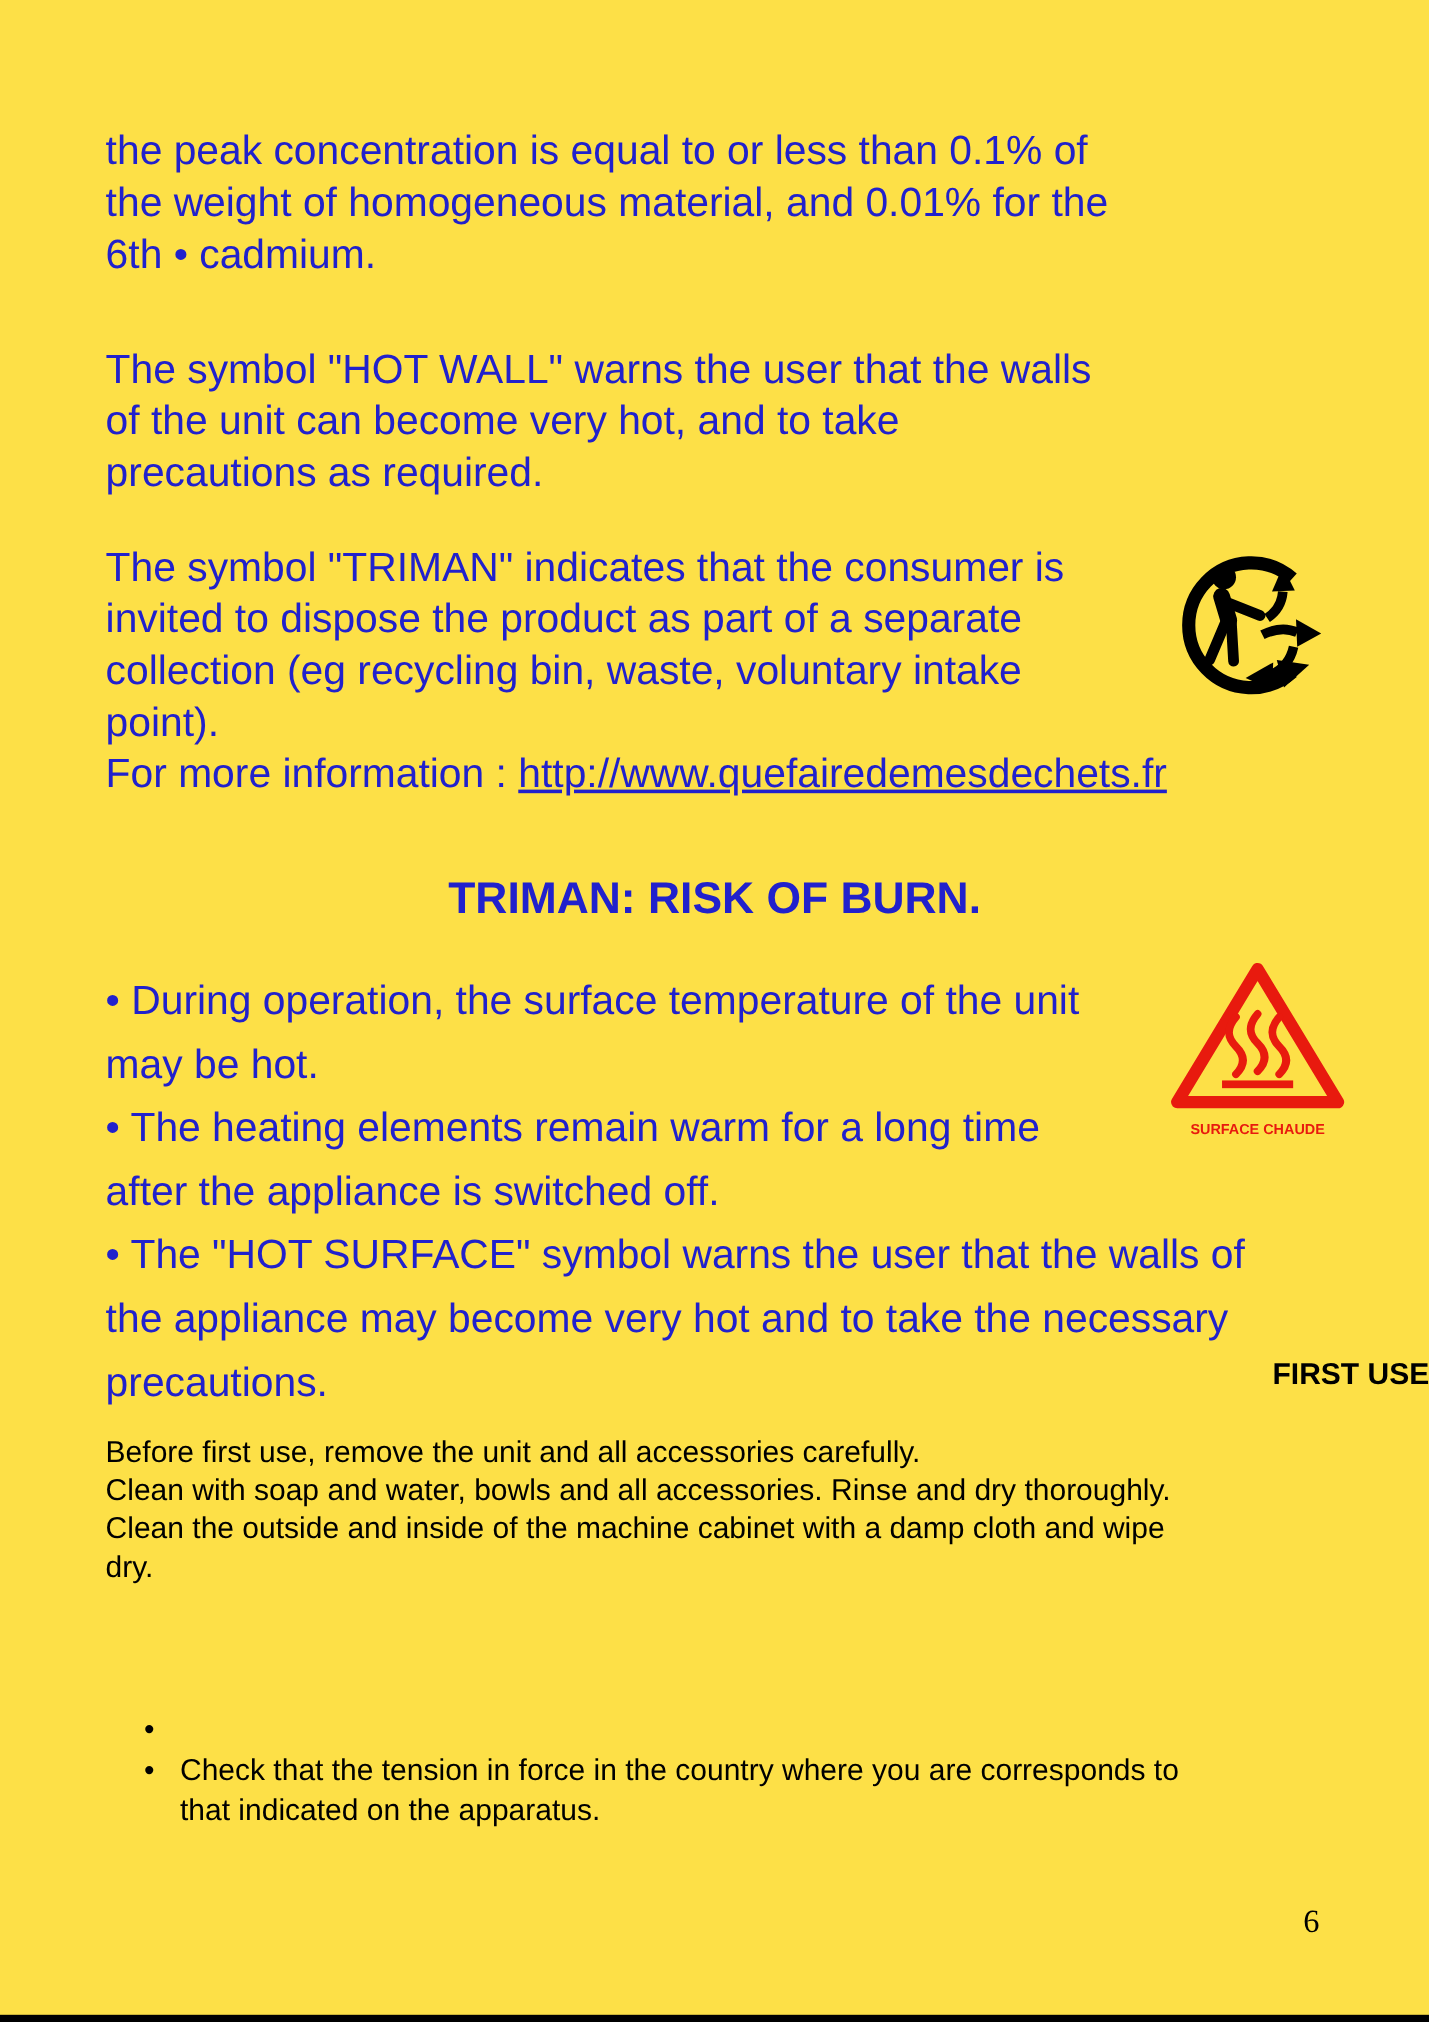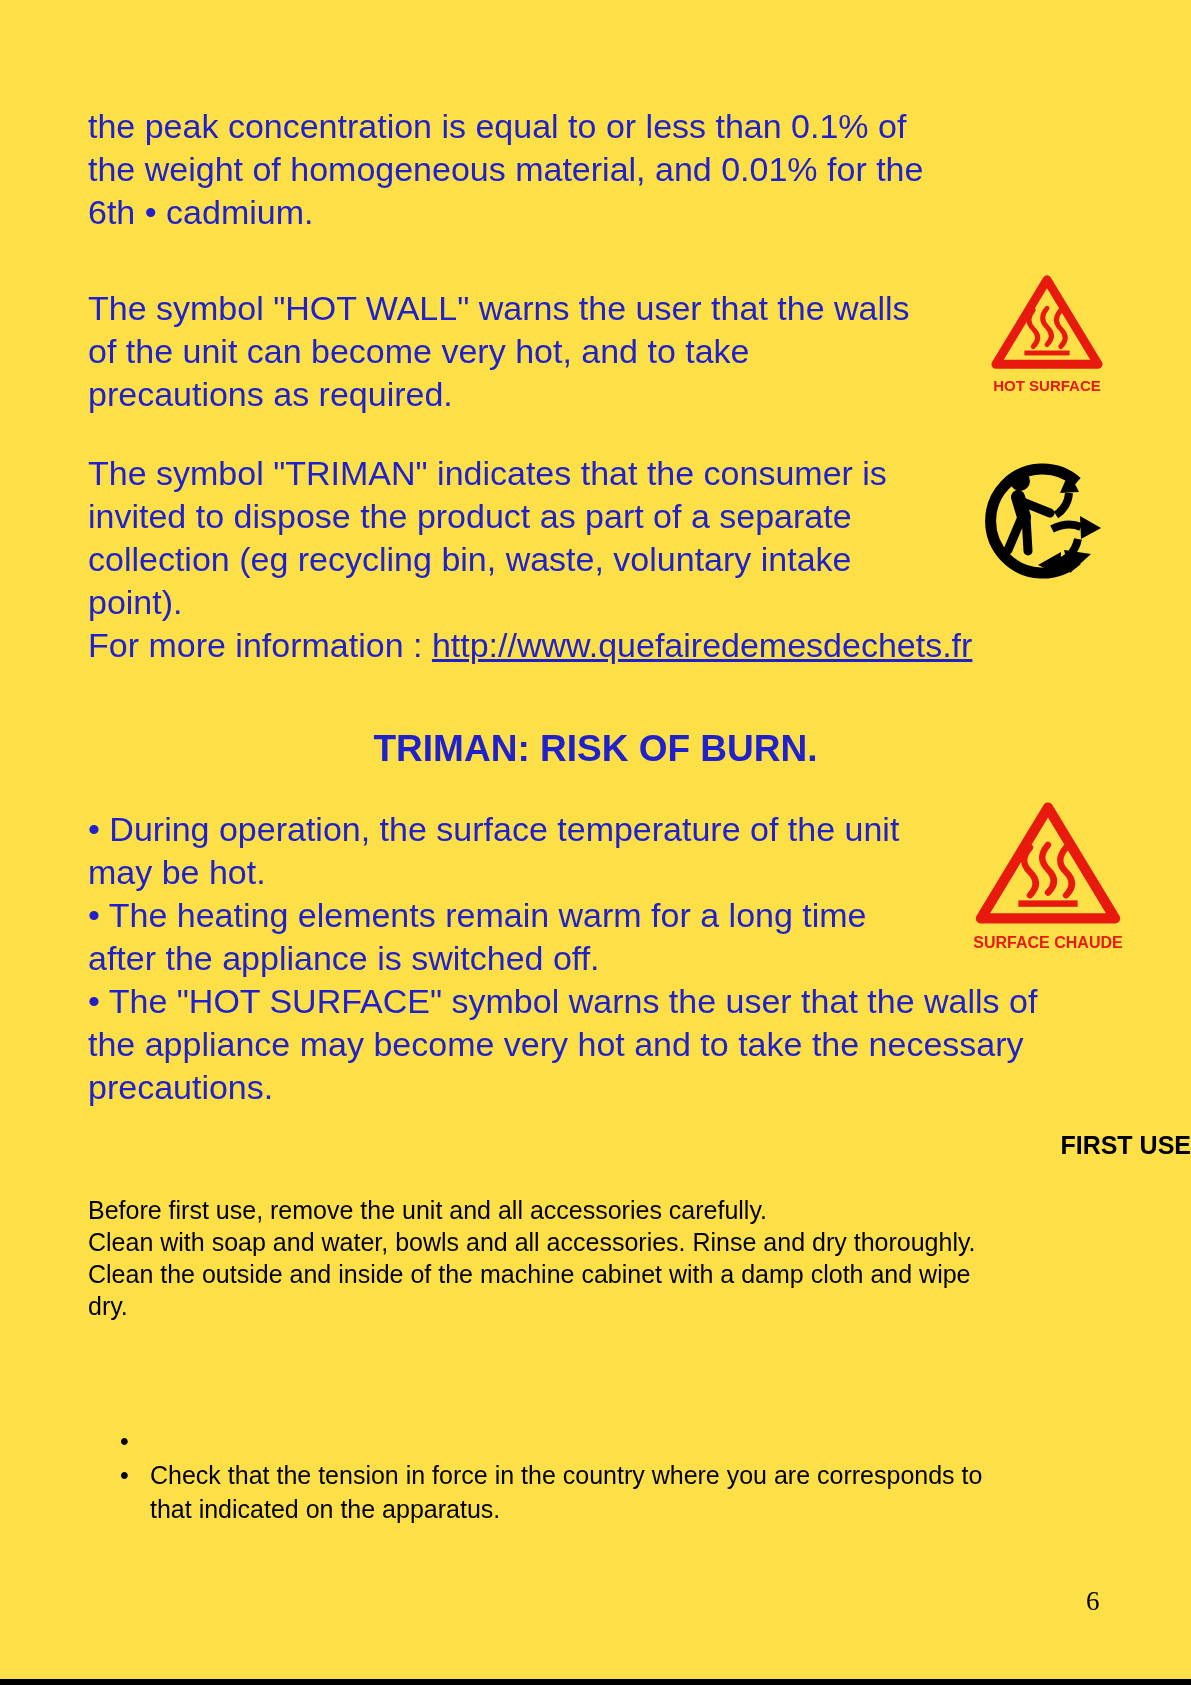--- a/index.html
+++ b/index.html
@@ -34,21 +34,21 @@
     text-decoration: underline;
     cursor: pointer;
   }
   .caution-heading {
     top: 727px; left: 0; width: 1191px;
     text-align: center;
     color: var(--blue);
     font-size: 37px; font-weight: bold;
     line-height: 43px;
   }
-  .para-burn { top: 808px; line-height: 43px; }
+  .para-burn { top: 808px; line-height: 53px; }
   .black-heading {
     left: 0; width: 1191px;
     text-align: center;
     color: var(--black);
     font-size: 25px; font-weight: bold;
     line-height: 30px;
   }
   .h-firstuse { top: 1130px; text-align: right; }
   .h-use      { top: 1359px; }
   .black-body {
@@ -68,21 +68,21 @@
   .warn-label {
     color: var(--red);
     font-weight: bold;
     white-space: nowrap;
     text-align: center;
   }
   .icon-hotsurface { left: 986px; top: 270px; width: 122px; }
   .icon-hotsurface .warn-label { font-size: 15px; margin-top: 3px; }
   .icon-triman { left: 980px; top: 455px; width: 128px; height: 132px; color: #000; }
   .icon-surfchaude { left: 962px; top: 796px; width: 172px; }
-  .icon-surfchaude .warn-label { font-size: 16px; margin-top: 4px; }
+  .icon-surfchaude .warn-label { font-size: 12px; margin-top: 4px; }
   .page-number {
     top: 1586px; left: 1086px;
     color: var(--black);
     font-family: "Liberation Serif", serif;
     font-size: 27px;
   }
   .bottom-edge {
     left: 0; bottom: 0; width: 1191px; height: 6px;
     background: #000;
   }
@@ -93,32 +93,20 @@
 <div class="page">
 
   <div class="abs blue-para para-rohs">the peak concentration is equal to or less than 0.1% of
 the weight of homogeneous material, and 0.01% for the
 6th • cadmium.</div>
 
   <div class="abs blue-para para-hotwall">The symbol "HOT WALL" warns the user that the walls
 of the unit can become very hot, and to take
 precautions as required.</div>
 
-  <div class="abs warn-icon icon-hotsurface">
-    <svg width="118" height="104" viewBox="0 0 120 104">
-      <path d="M60 9 L112 95 L8 95 Z" fill="none" stroke="currentColor" stroke-width="9" stroke-linejoin="round"></path>
-      <g fill="none" stroke="currentColor" stroke-width="5" stroke-linecap="round">
-        <path d="M46 40 c-6 7 -6 13 0 19 c6 6 6 12 0 18"></path>
-        <path d="M60 38 c-6 7 -6 13 0 19 c6 6 6 12 0 18"></path>
-        <path d="M74 40 c-6 7 -6 13 0 19 c6 6 6 12 0 18"></path>
-      </g>
-      <rect x="37" y="81" width="46" height="5" fill="currentColor"></rect>
-    </svg>
-    <div class="warn-label">HOT SURFACE</div>
-  </div>
 
   <div class="abs blue-para para-triman">The symbol "TRIMAN" indicates that the consumer is
 invited to dispose the product as part of a separate
 collection (eg recycling bin, waste, voluntary intake
 point).</div>
 
   <div class="abs icon-triman">
     <svg width="128" height="132" viewBox="0 0 128 132">
       <path d="M97 27 A52 52 0 1 0 97 105" fill="none" stroke="#000" stroke-width="11"></path>
       <polygon points="90,118 111,99 84,95" fill="#000"></polygon>

